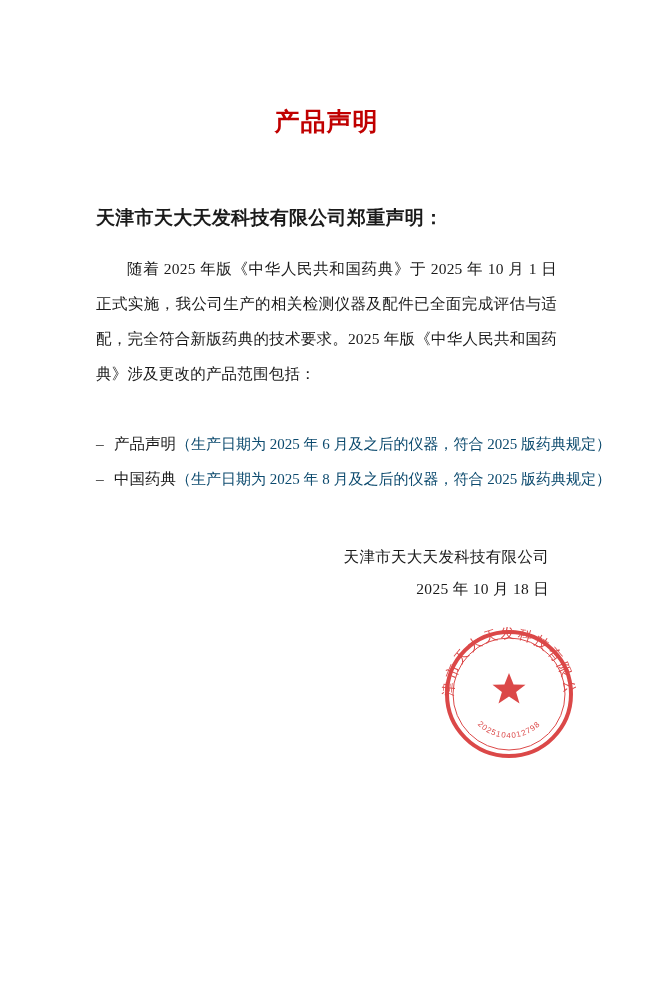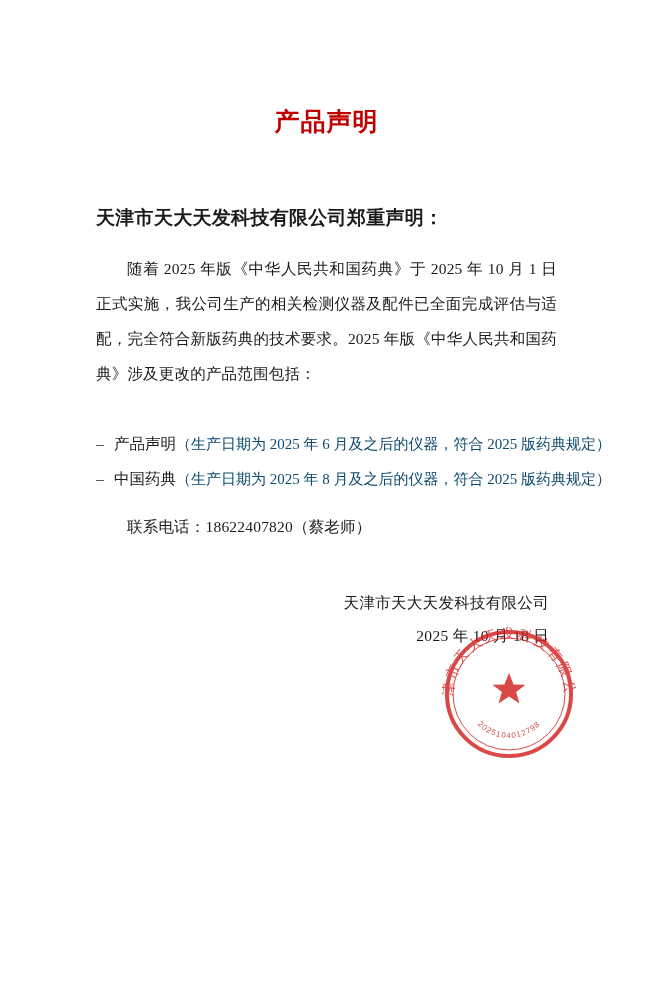--- a/index.html
+++ b/index.html
@@ -136,21 +136,20 @@
   <div class="list">
     <div class="list-item">
       <span class="dash">–</span><span class="item-name">产品声明</span><span class="item-note">（生产日期为 2025 年 6 月及之后的仪器，符合 2025 版药典规定）</span>
     </div>
     <div class="list-item">
       <span class="dash">–</span><span class="item-name">中国药典</span><span class="item-note">（生产日期为 2025 年 8 月及之后的仪器，符合 2025 版药典规定）</span>
     </div>
   </div>
 
 
-  <div class="contact">联系电话：18622407820（蔡老师）</div>
 
   <div class="signature-block">
     <div class="sign-line">天津市天大天发科技有限公司</div>
     <div class="sign-line">2025 年 10 月 18 日</div>
   </div>
 
   <div class="seal">
     <svg width="148" height="148" viewBox="0 0 148 148" xmlns="http://www.w3.org/2000/svg">
       <defs>
         <path id="sealArc" d="M 18,74 A 56,56 0 1 1 130,74" fill="none"></path>

